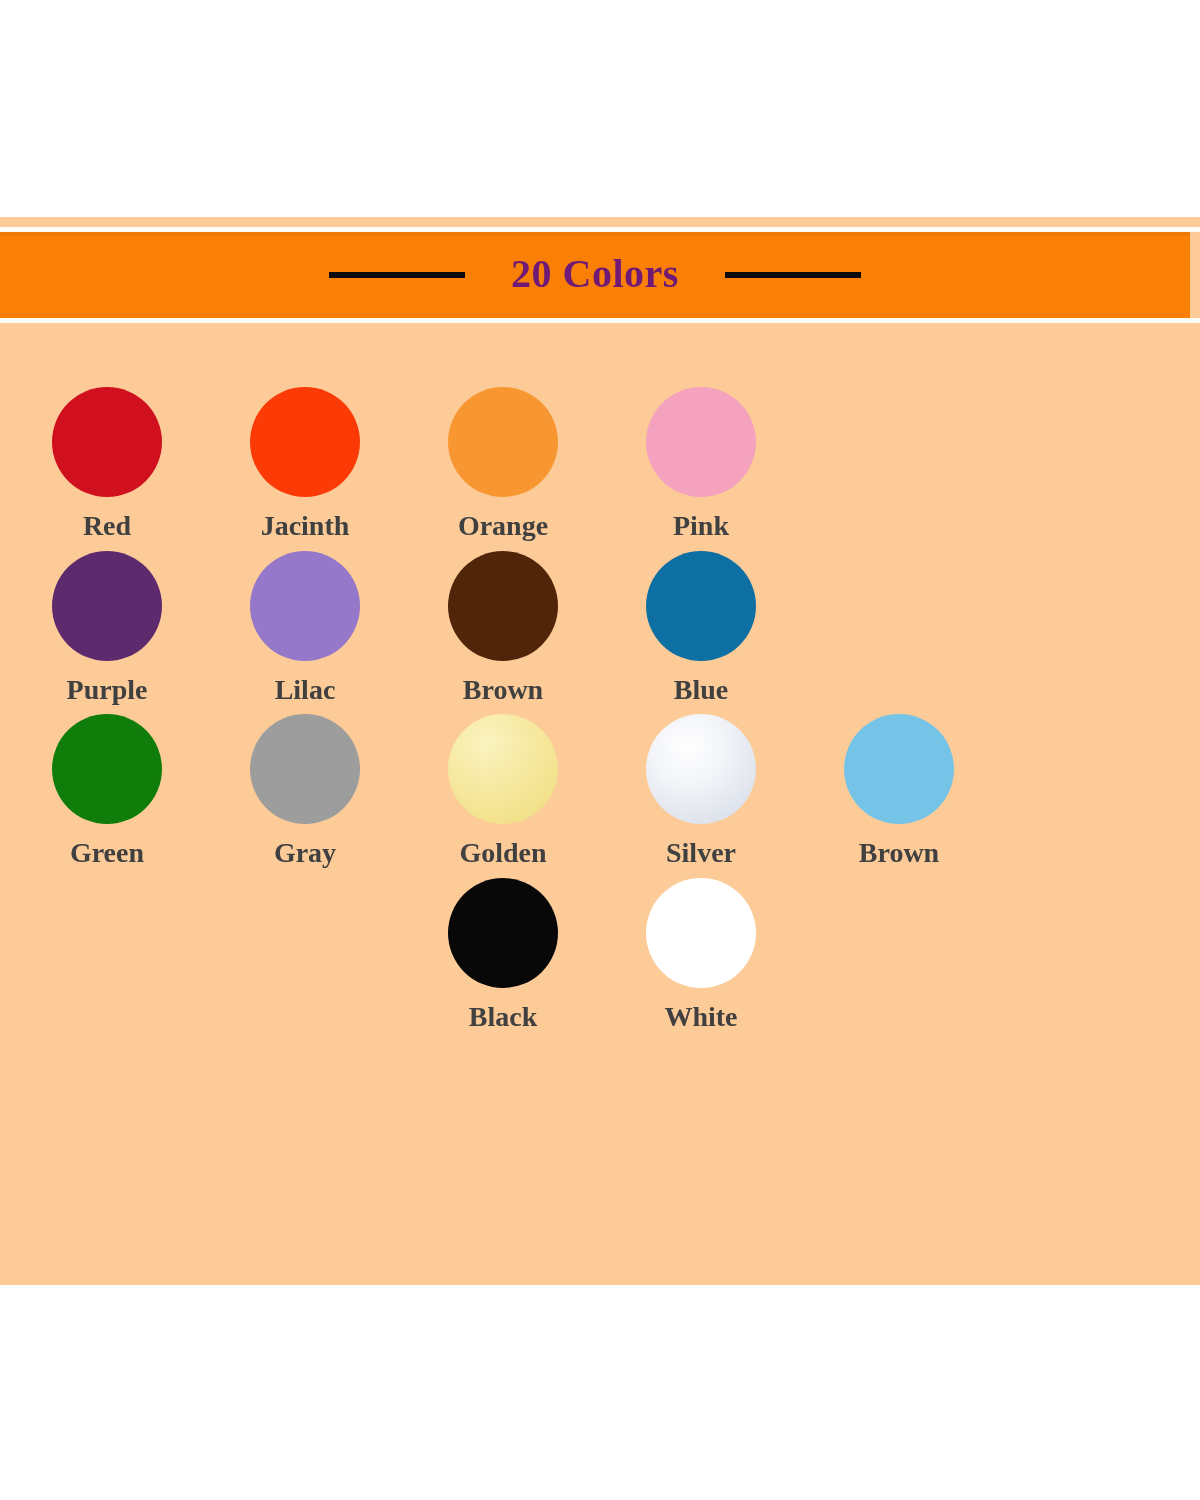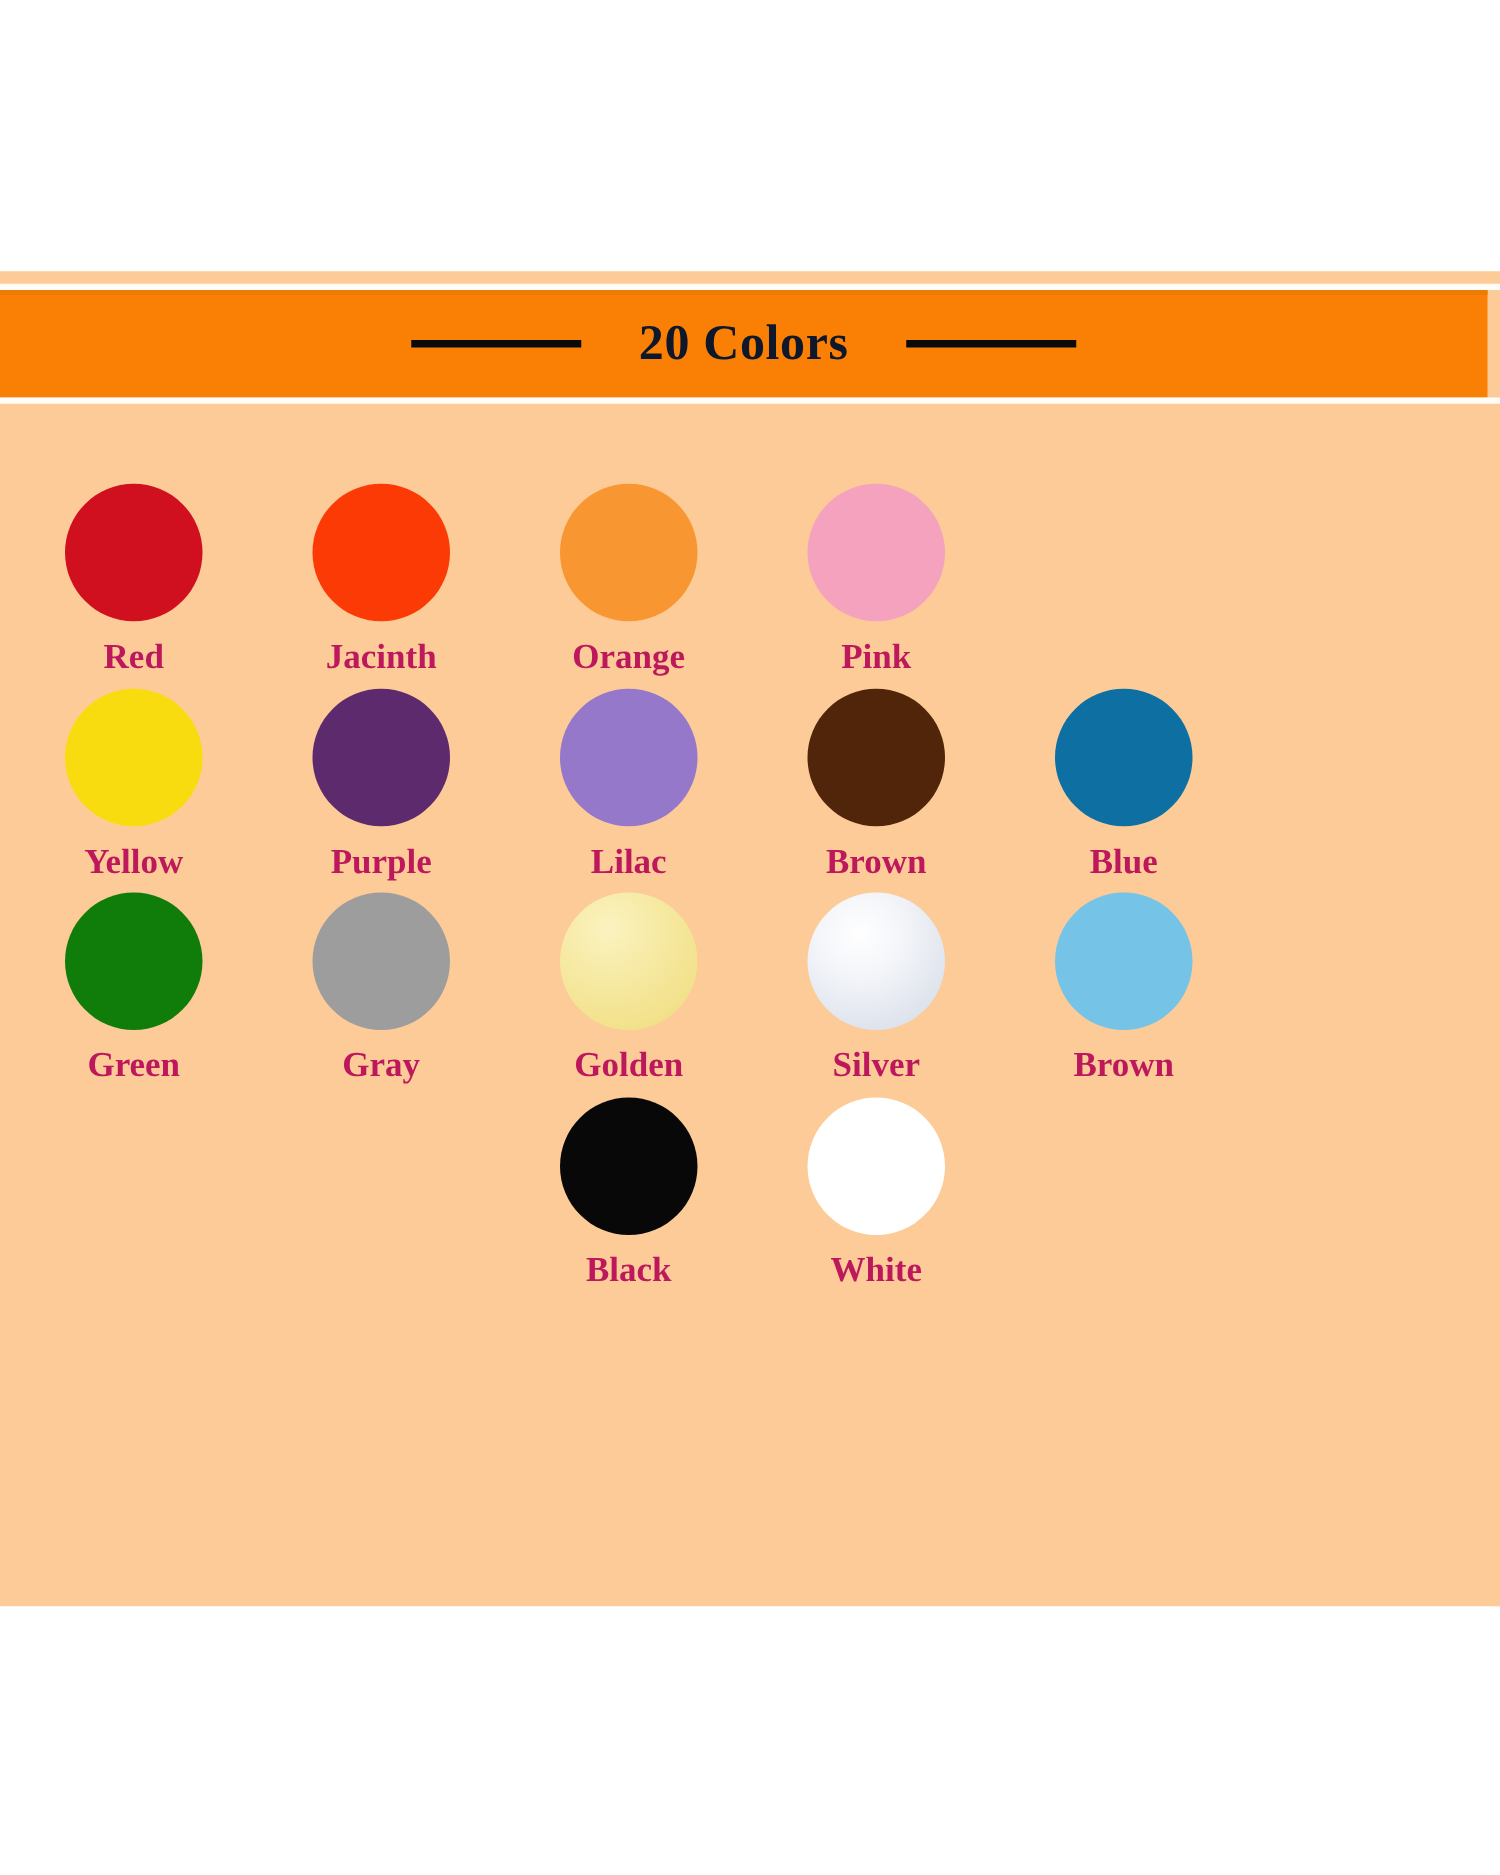--- a/index.html
+++ b/index.html
@@ -65,21 +65,21 @@
   }
   .rule {
     width: 136px;
     height: 6px;
     background: #0a0a0a;
     flex: none;
   }
   #banner-title {
     font-size: 40px;
     font-weight: bold;
-    color: #0f172a;
+    color: #701a75;
     letter-spacing: 0.5px;
     white-space: nowrap;
     line-height: 1;
     position: relative;
     top: -1px;
   }
 
   
   #swatch-grid {
     position: absolute;
@@ -104,21 +104,21 @@
   .swatch-dot {
     width: 110px;
     height: 110px;
     border-radius: 50%;
     flex: none;
   }
   .swatch-label {
     margin-top: 14px;
     font-size: 28px;
     font-weight: bold;
-    color: #be185d;
+    color: #404040;
     text-align: center;
     line-height: 1.06;
     max-width: 190px;
   }
 
   
   #swatch-grid { padding-left: 8px; box-sizing: border-box; }
 </style>
 </head>
 <body>
@@ -149,24 +149,20 @@
           <div class="swatch-dot" style="background: rgb(248, 151, 49);"></div>
           <div class="swatch-label">Orange</div>
         </div>
         <div class="swatch-cell">
           <div class="swatch-dot" style="background: rgb(245, 162, 190);"></div>
           <div class="swatch-label">Pink</div>
         </div>
       </div>
       <div class="swatch-row">
         <div class="swatch-cell">
-          <div class="swatch-dot" style="background: rgb(249, 220, 16);"></div>
-          <div class="swatch-label">Yellow</div>
-        </div>
-        <div class="swatch-cell">
           <div class="swatch-dot" style="background: rgb(94, 42, 110);"></div>
           <div class="swatch-label">Purple</div>
         </div>
         <div class="swatch-cell">
           <div class="swatch-dot" style="background: rgb(149, 120, 201);"></div>
           <div class="swatch-label">Lilac</div>
         </div>
         <div class="swatch-cell">
           <div class="swatch-dot" style="background: rgb(80, 37, 10);"></div>
           <div class="swatch-label">Brown</div>

